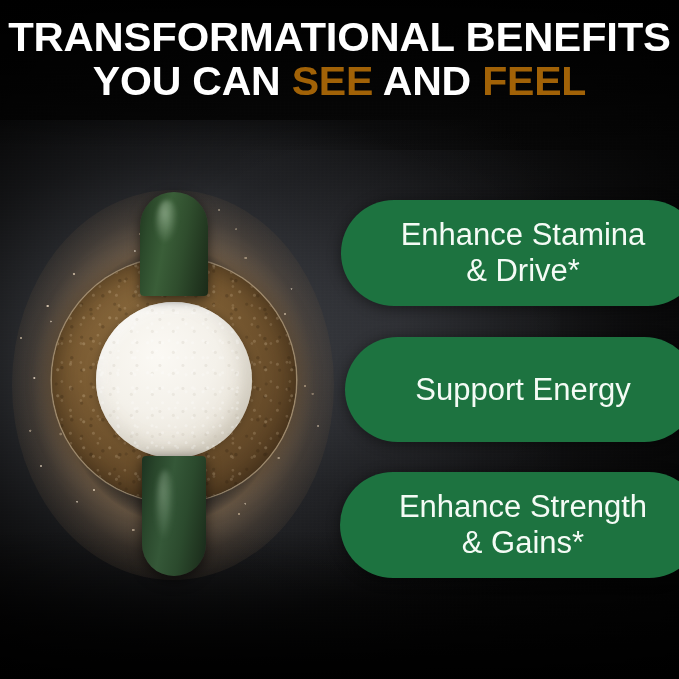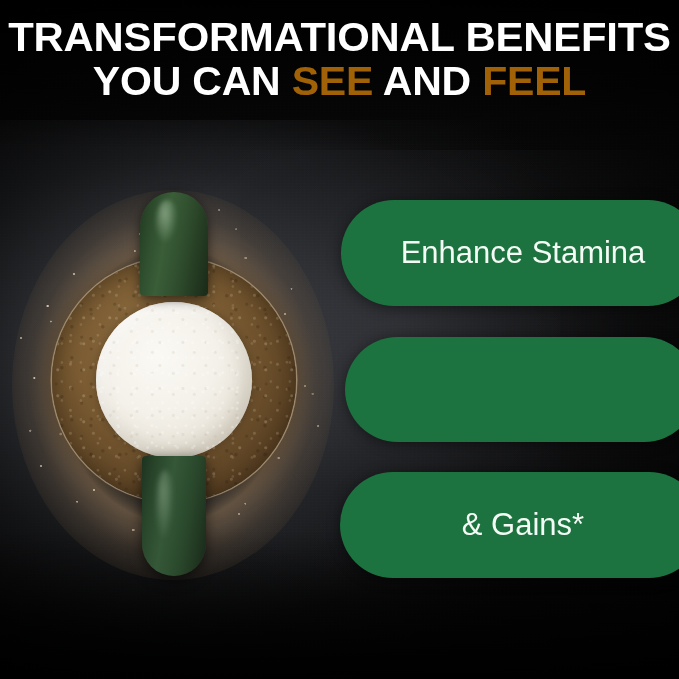--- a/index.html
+++ b/index.html
@@ -345,26 +345,29 @@
       <div class="core-tex"></div>
     </div>
     <div class="cap-top"></div>
     <div class="cap-bot"></div>
   </div>
 
   <div class="pills">
     <div class="pill pill-1">
       <div>
         <span>Enhance Stamina</span>
+        <span>&amp; Drive*</span>
       </div>
     </div>
     <div class="pill pill-2">
       <div>
+        <span>Support Energy</span>
       </div>
     </div>
     <div class="pill pill-3">
       <div>
+        <span>Enhance Strength</span>
         <span>&amp; Gains*</span>
       </div>
     </div>
   </div>
 
 </div>
 
 </body></html>

